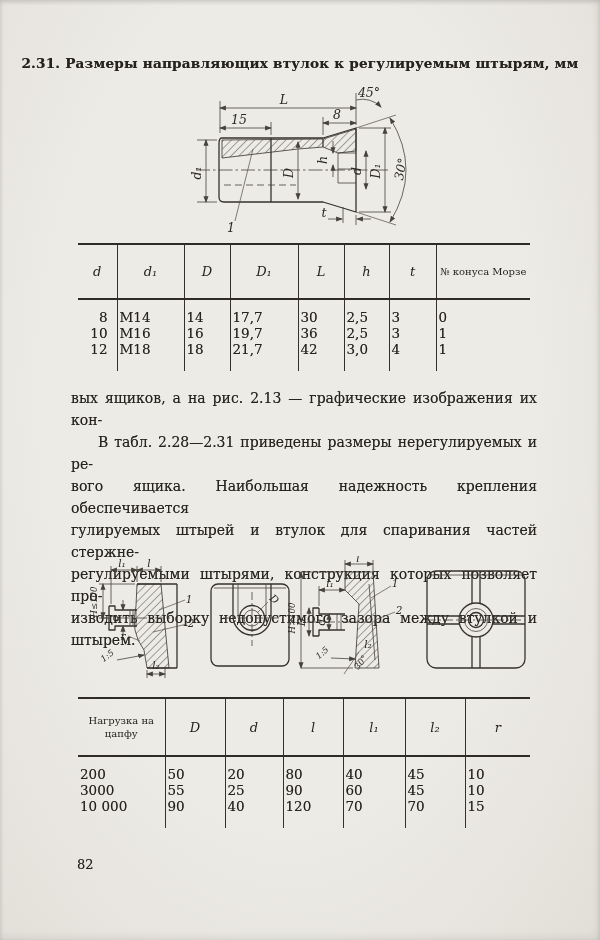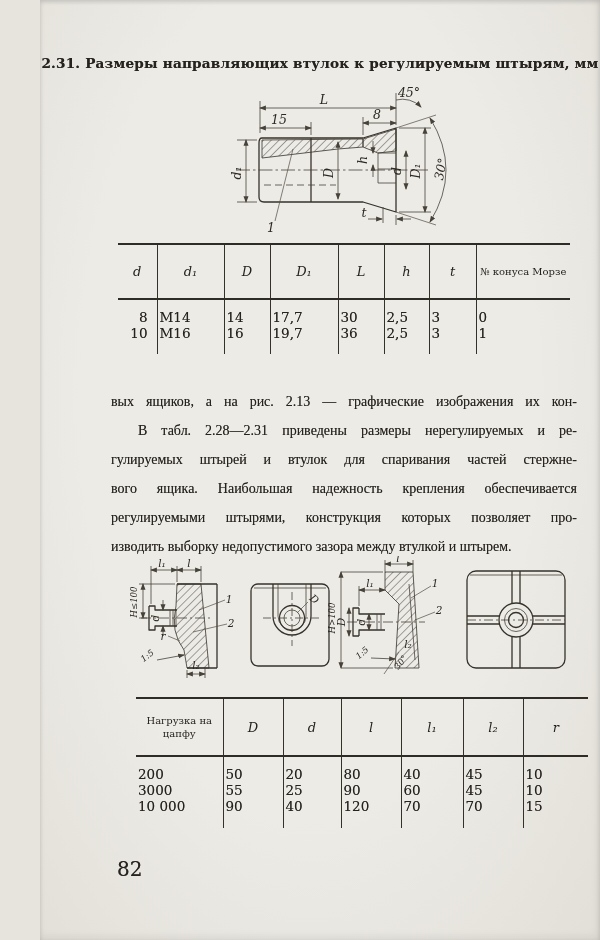--- a/index.html
+++ b/index.html
@@ -6,32 +6,31 @@
   body{
     width:600px;height:940px;position:relative;overflow:hidden;
     background:#e7e4de;
     font-family:"DejaVu Serif","Liberation Serif",serif;
     color:#26231e;
   }
   .page{
     position:absolute;inset:0;
     background:radial-gradient(ellipse at 48% 42%, #edebe6 55%, #e2dfd8 100%);
     box-shadow:inset 0 2px 4px rgba(0,0,0,.14), inset -2px -3px 8px rgba(0,0,0,.07);
-    margin-left:40px;
   }
   .sec-title{
     position:absolute;left:0;width:100%;text-align:center;
     font-weight:bold;font-size:13.6px;letter-spacing:.2px;
     text-shadow:0 0 .4px rgba(20,18,14,.55);
   }
   #title1{top:55px;}
   #title2{top:529px;}
   #title2 .fig-num{font-style:italic;}
-  .para{position:absolute;left:71px;top:387px;width:466px;font-size:14px;line-height:29px;
-        text-shadow:0 0 .35px rgba(20,18,14,.5);font-family:Liberation Serif, serif;}
+  .para{position:absolute;left:71px;top:387px;width:466px;font-size:14px;line-height:22px;
+        text-shadow:0 0 .35px rgba(20,18,14,.5);}
   .pline{text-align:justify;text-align-last:justify;}
   .pline.endp{text-align-last:left;}
   .pline.indent{text-indent:27px;}
   .dtable{position:absolute;border-collapse:collapse;table-layout:fixed;
           border-top:2.5px solid #2f2b25;}
   .dtable th{border-bottom:2px solid #2f2b25;font-weight:normal;vertical-align:middle;
              text-align:center;padding:2px;box-sizing:border-box;}
   .dtable th.sym{font-style:italic;font-size:13px;}
   .dtable th.wide{font-size:10px;line-height:13.5px;}
   .dtable th + th, .dtable td + td{border-left:1.2px solid #34302a;}
@@ -42,40 +41,40 @@
   #table1{left:78px;top:243px;width:452px;}
   #table1 th{height:55px;}
   #table1 th:nth-child(1){width:39px}
   #table1 th:nth-child(2){width:67px}
   #table1 th:nth-child(3){width:46px}
   #table1 th:nth-child(4){width:68px}
   #table1 th:nth-child(5){width:46px}
   #table1 th:nth-child(6){width:45px}
   #table1 th:nth-child(7){width:47px}
   #table1 td:first-child{text-align:right;padding-right:9px;}
-  #table2{left:96px;top:697px;width:452px;}
+  #table2{left:78px;top:697px;width:452px;}
   #table2 th{height:58px;}
   #table2 th:nth-child(1){width:87px}
   #table2 th:nth-child(2){width:60px}
   #table2 th:nth-child(3){width:58px}
   #table2 th:nth-child(4){width:60px}
   #table2 th:nth-child(5){width:62px}
   #table2 th:nth-child(6){width:60px}
   #table2 td:first-child{text-align:left;padding-right:15px;}
   #fig1{position:absolute;left:138px;top:85px;}
   #fig2{position:absolute;left:73px;top:556px;}
   .outl{stroke:#36322b;stroke-width:1.3;fill:none;stroke-linejoin:round;}
   .thin{stroke:#46423a;stroke-width:.8;fill:none;}
   .dim{stroke:#46423a;stroke-width:.8;fill:none;}
   .cl{stroke:#514c43;stroke-width:.7;fill:none;}
   .hat{fill:url(#hp);stroke:#36322b;stroke-width:.8;stroke-linejoin:round;}
   .dlab{font:italic 12.5px "DejaVu Serif","Liberation Serif",serif;fill:#2c2822;text-anchor:middle;}
   .dlab.sm{font-size:10.5px;}
   .dlab.xs{font-size:8.5px;}
-  #pagenum{position:absolute;left:77px;top:857px;font-size:20px;
+  #pagenum{position:absolute;left:77px;top:857px;font-size:13px;
            text-shadow:0 0 .4px rgba(20,18,14,.5);}
 </style>
 </head>
 <body>
 
 <div class="page">
 
   <div id="title1" class="sec-title">2.31. Размеры направляющих втулок к регулируемым штырям, мм</div>
 
   <svg id="fig1" width="330" height="150" viewBox="0 0 330 150">
@@ -161,28 +160,38 @@
         <tr>
           <td>10</td>
           <td>М16</td>
           <td>16</td>
           <td>19,7</td>
           <td>36</td>
           <td>2,5</td>
           <td>3</td>
           <td>1</td>
         </tr>
+        <tr>
+          <td>12</td>
+          <td>М18</td>
+          <td>18</td>
+          <td>21,7</td>
+          <td>42</td>
+          <td>3,0</td>
+          <td>4</td>
+          <td>1</td>
+        </tr>
       </tbody>
   </table>
 
   <div class="para">
     <div class="pline">вых ящиков, а на рис. 2.13 — графические изображения их кон-</div>
     <div class="pline indent">В табл. 2.28—2.31 приведены размеры нерегулируемых и ре-</div>
+    <div class="pline">вого ящика. Наибольшая надежность крепления обеспечивается</div>
     <div class="pline">гулируемых штырей и втулок для спаривания частей стержне-</div>
-    <div class="pline">вого ящика. Наибольшая надежность крепления обеспечивается</div>
     <div class="pline">регулируемыми штырями, конструкция которых позволяет про-</div>
     <div class="pline endp">изводить выборку недопустимого зазора между втулкой и штырем.</div>
   </div>
 
 
   <svg id="fig2" width="455" height="140" viewBox="0 0 455 140">
 
     <g>
       <path class="hat" d="M64,28 L88,28 L96,112 L74,112 L71,94 Q57,76 63,50 Z"></path>
       <path class="outl" d="M64,28 H104 M104,28 V112 M74,112 H104"></path>

